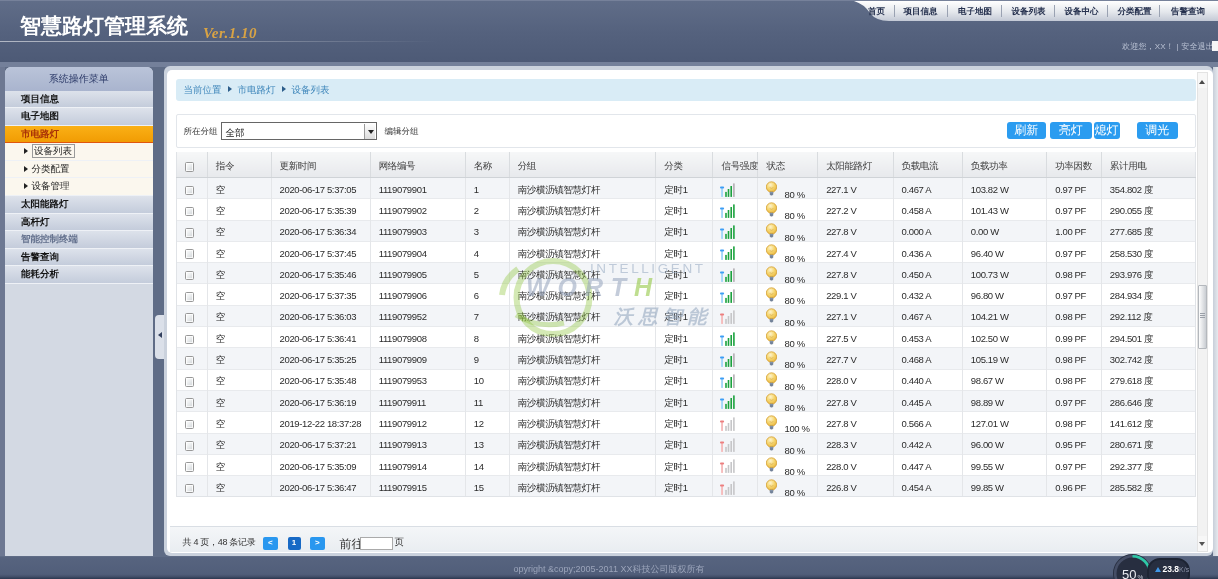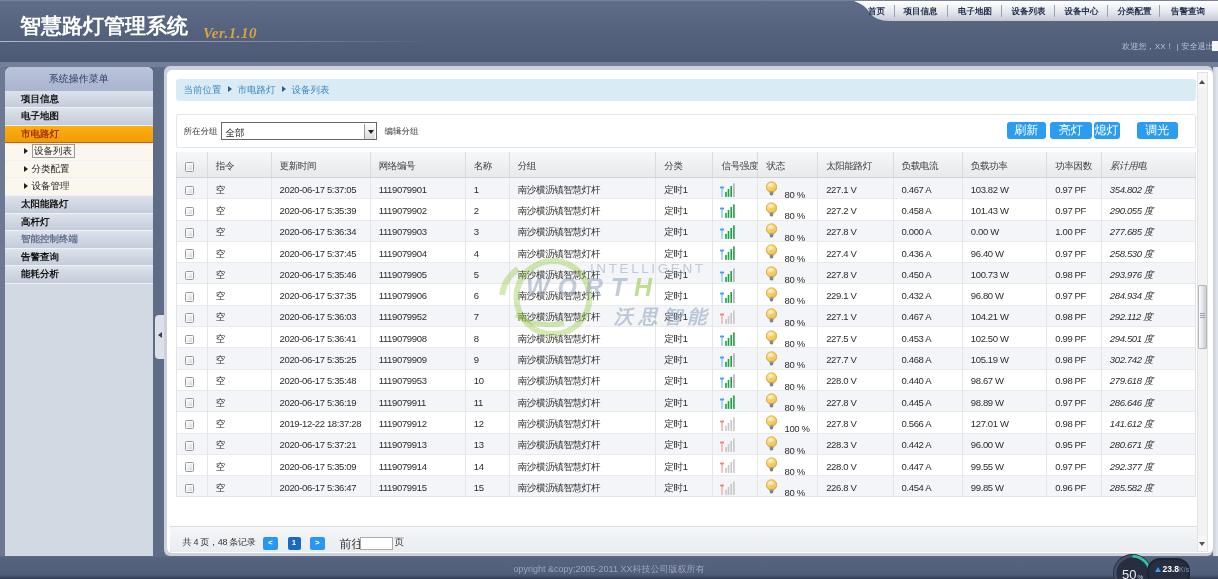--- a/index.html
+++ b/index.html
@@ -82,21 +82,21 @@
 #tbl { position:absolute; left:175.5px; top:152px; border-collapse:collapse;
   table-layout:fixed; width:1020.5px; font-size:9.5px; color:#2b2b2b; letter-spacing:-0.35px; }
 #tbl th { height:25.5px; background:linear-gradient(180deg,#f6f7f8 0%,#e7e9ec 100%);
   font-weight:normal; color:#3c3c3c; text-align:left; padding:3px 0 0 8px;
   border-bottom:1px solid #cfd3d7; border-left:1px solid #d9dcdf; white-space:nowrap; overflow:visible; }
 #tbl td { height:21.3px; padding:2px 0 0 8px; border-left:1px solid #e4e6e9; white-space:nowrap; overflow:hidden; line-height:11px; }
 #tbl tr.odd td { background:#f3f5f8; }
 #tbl tr.even td { background:#ffffff; }
 #tbl tbody tr td { border-top:1px solid #e8eaed; }
 #tbl th:first-child, #tbl td:first-child { border-left:1px solid #e0e3e7; }
-#tbl th:last-child, #tbl td:last-child { border-right:1px solid #e0e3e7;font-style:italic; }
+#tbl th:last-child, #tbl td:last-child { border-right:1px solid #e0e3e7; }
 #tbl tbody tr:last-child td { border-bottom:1px solid #e0e3e7; }
 td.c-cb, th.c-cb { padding:2px 0 0 6.5px; }
 .cb { display:inline-block; width:9.5px; height:9.5px; border:1px solid #989898;
   background:linear-gradient(135deg,#fdfdfd 0%,#eef0f1 40%,#cfd3d6 100%); border-radius:1.5px;
   vertical-align:middle; margin-top:1px; box-shadow:inset 0 0 0 1px rgba(255,255,255,0.8); }
 td.c-sig { padding:0; position:relative; }
 .sig { position:absolute; left:5.5px; top:2.5px; }
 td.c-st { padding:0; position:relative; }
 .bulb { position:absolute; left:8px; top:2.5px; }
 .pct { position:absolute; left:26px; top:11px; }

